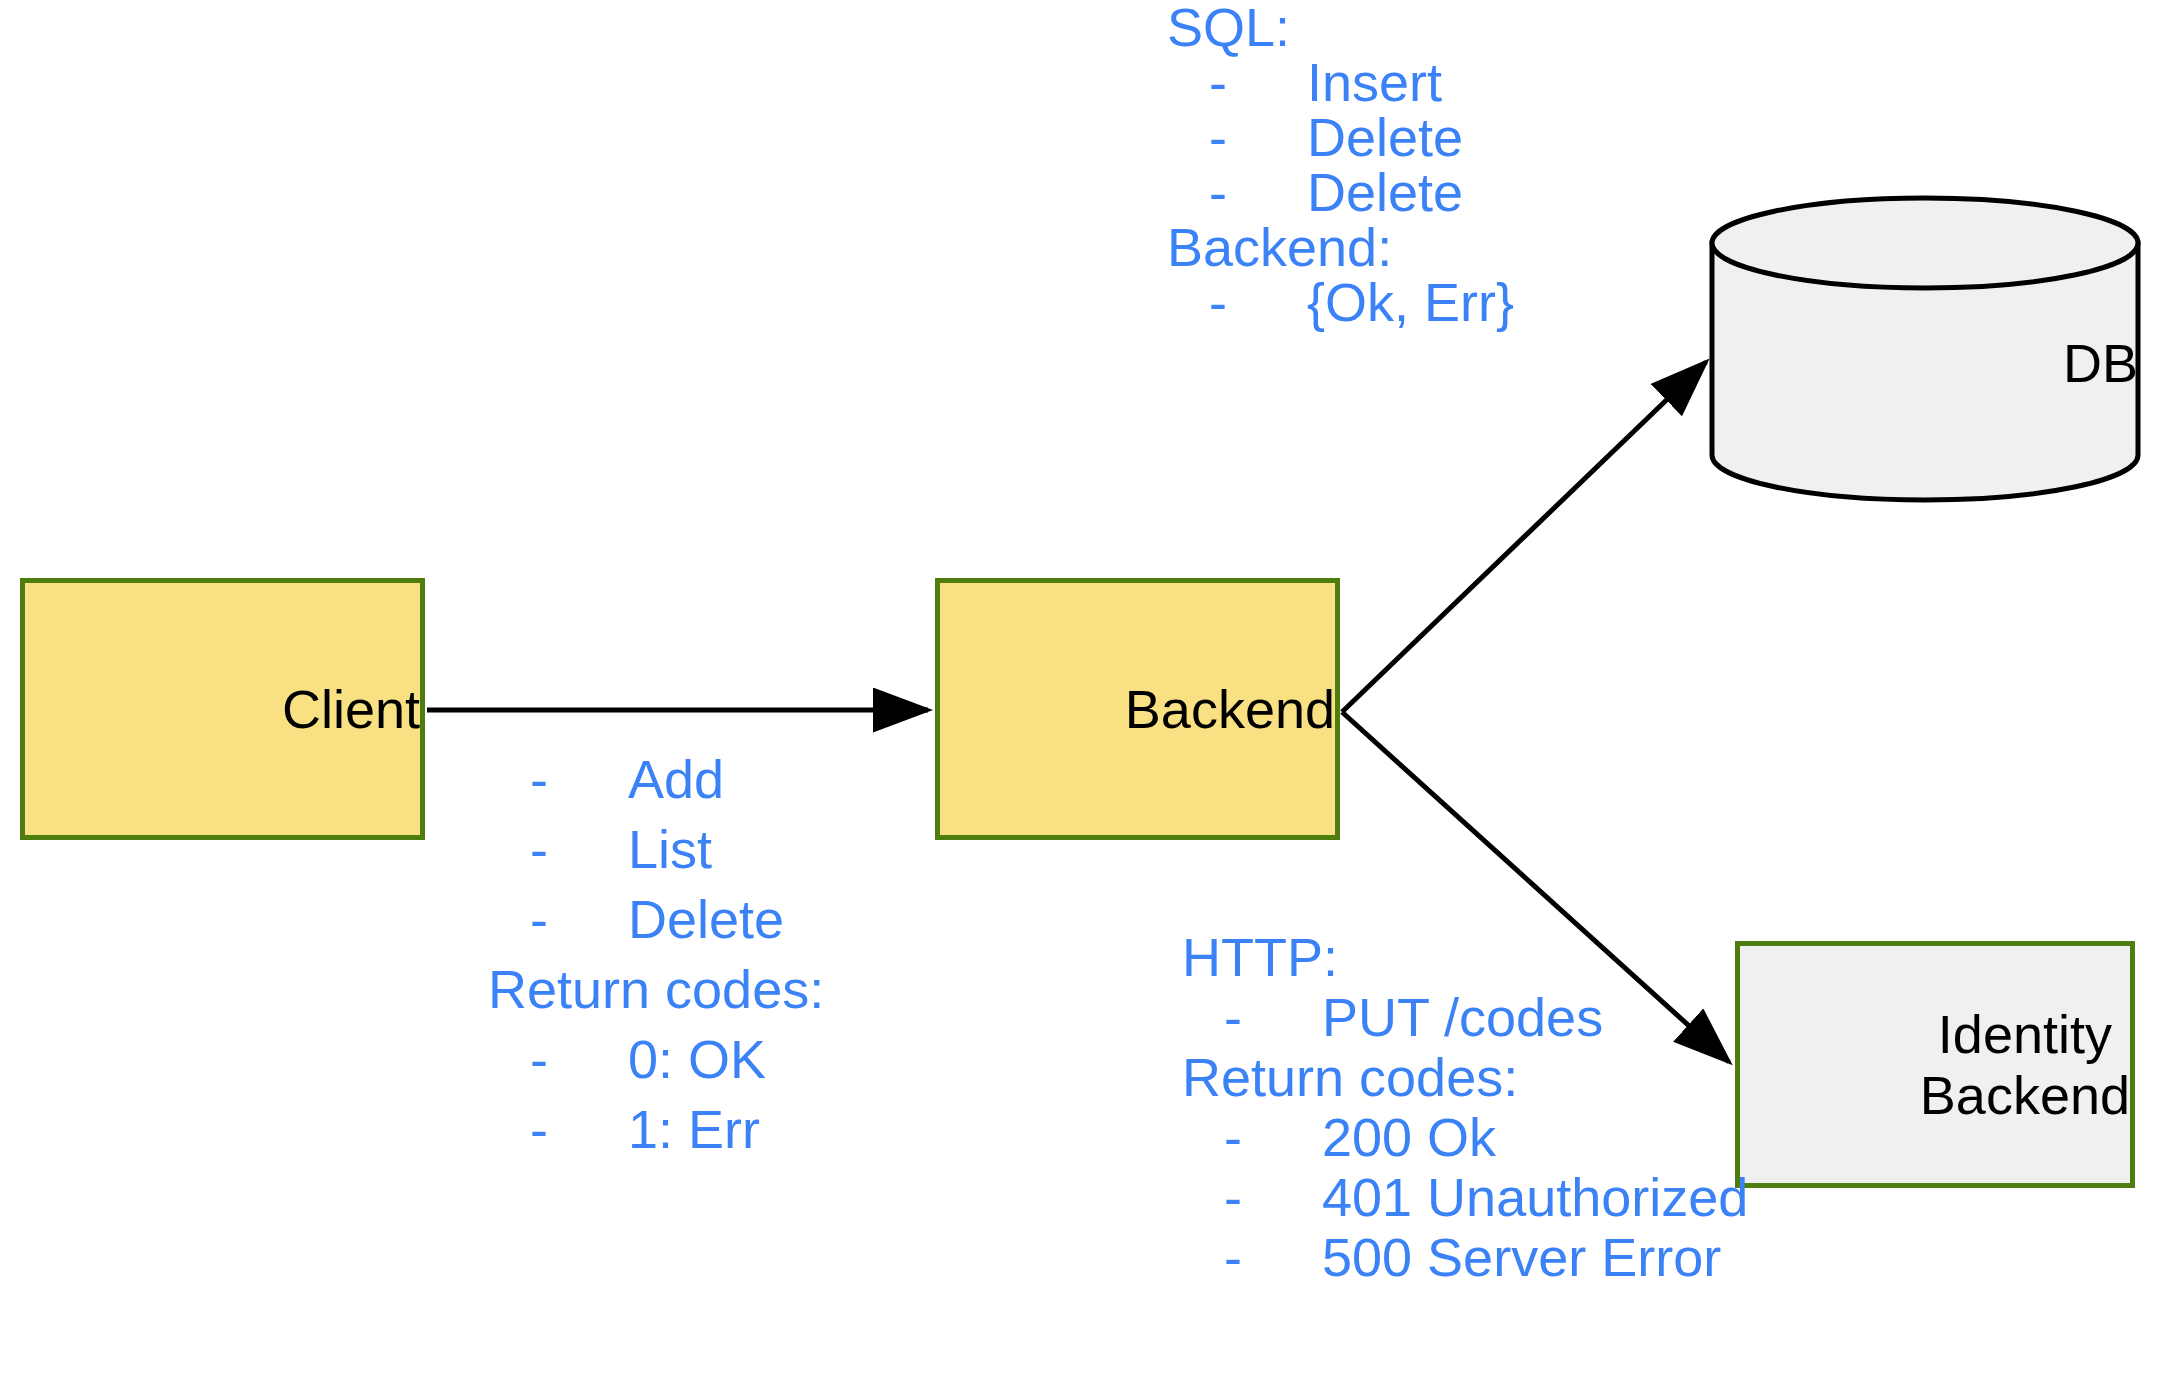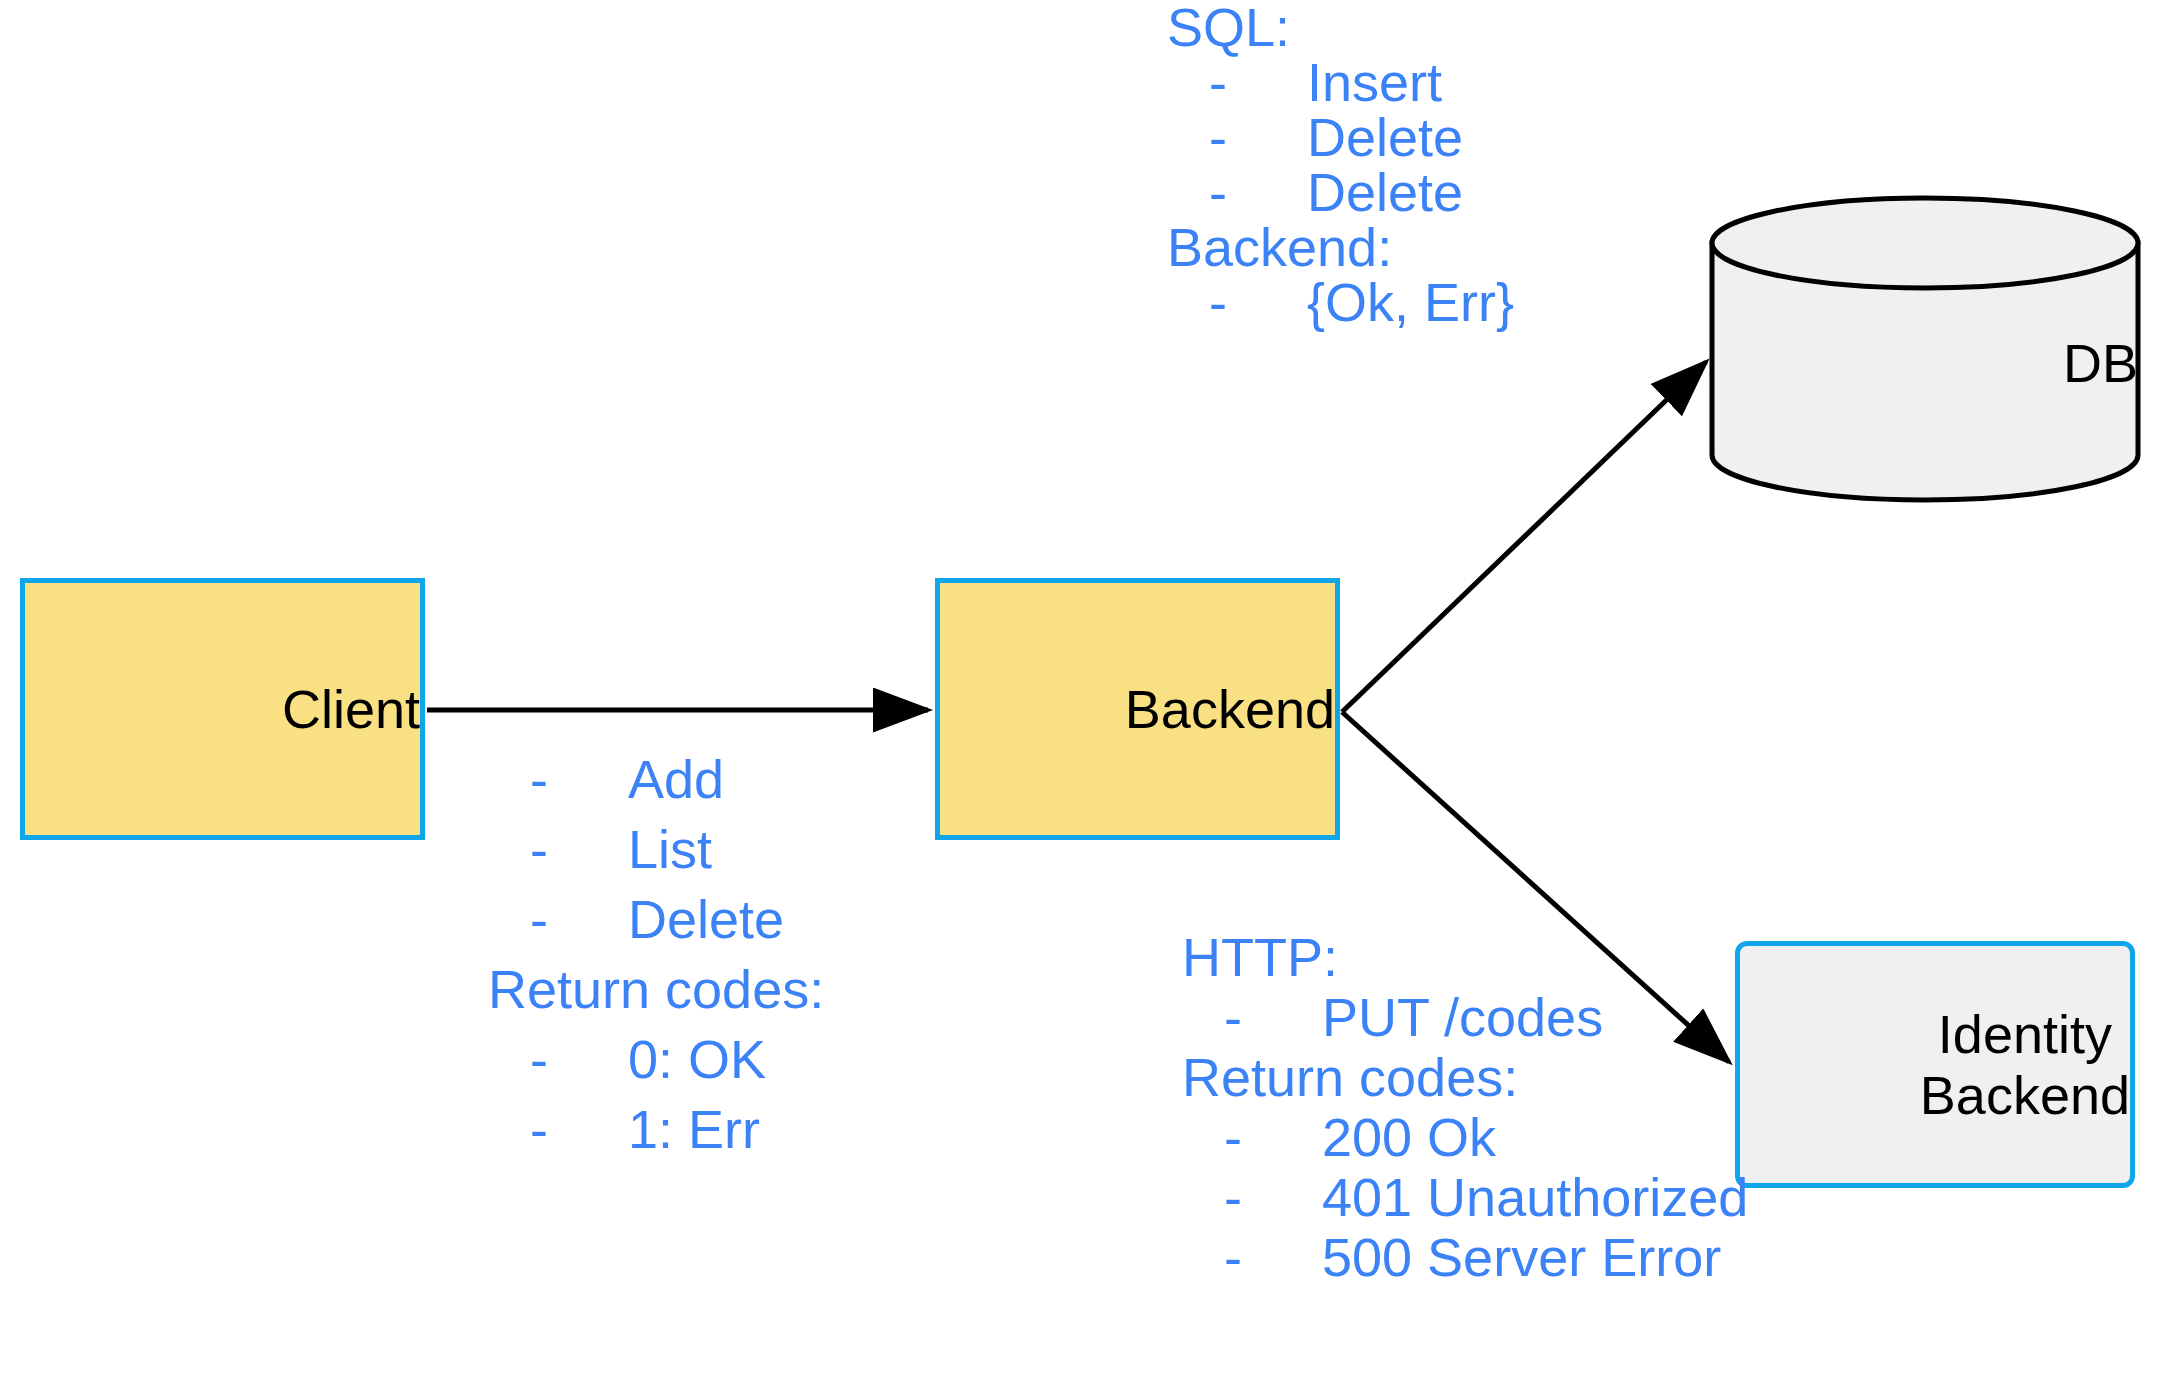--- a/index.html
+++ b/index.html
@@ -32,24 +32,24 @@
     display: flex;
     align-items: center;
     justify-content: flex-end;
     text-align: center;
     color: #000000;
     font-size: 54px;
     line-height: 1.12;
     letter-spacing: 0px;
   }
   .node-rect {
-    border: 5px solid #0ea5e9;
+    border: 5px solid #4d7c0f;
   }
   .node-yellow { background: #f9e083; }
-  .node-gray   { background: #f0f0f0; border-radius: 12px; }
+  .node-gray   { background: #f0f0f0; }
 
   #client-node  { left: 20px;   top: 578px; width: 405px; height: 262px; }
   #backend-node { left: 935px;  top: 578px; width: 405px; height: 262px; }
   #idp-node     { left: 1735px; top: 941px; width: 400px; height: 247px; }
 
   
   #db-node {
     left: 1712px;
     top: 198px;
     width: 426px;

